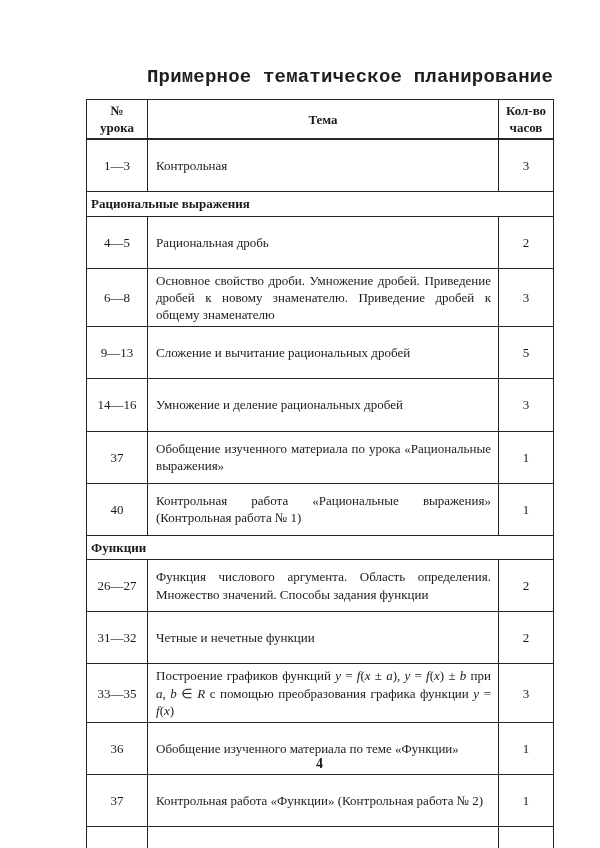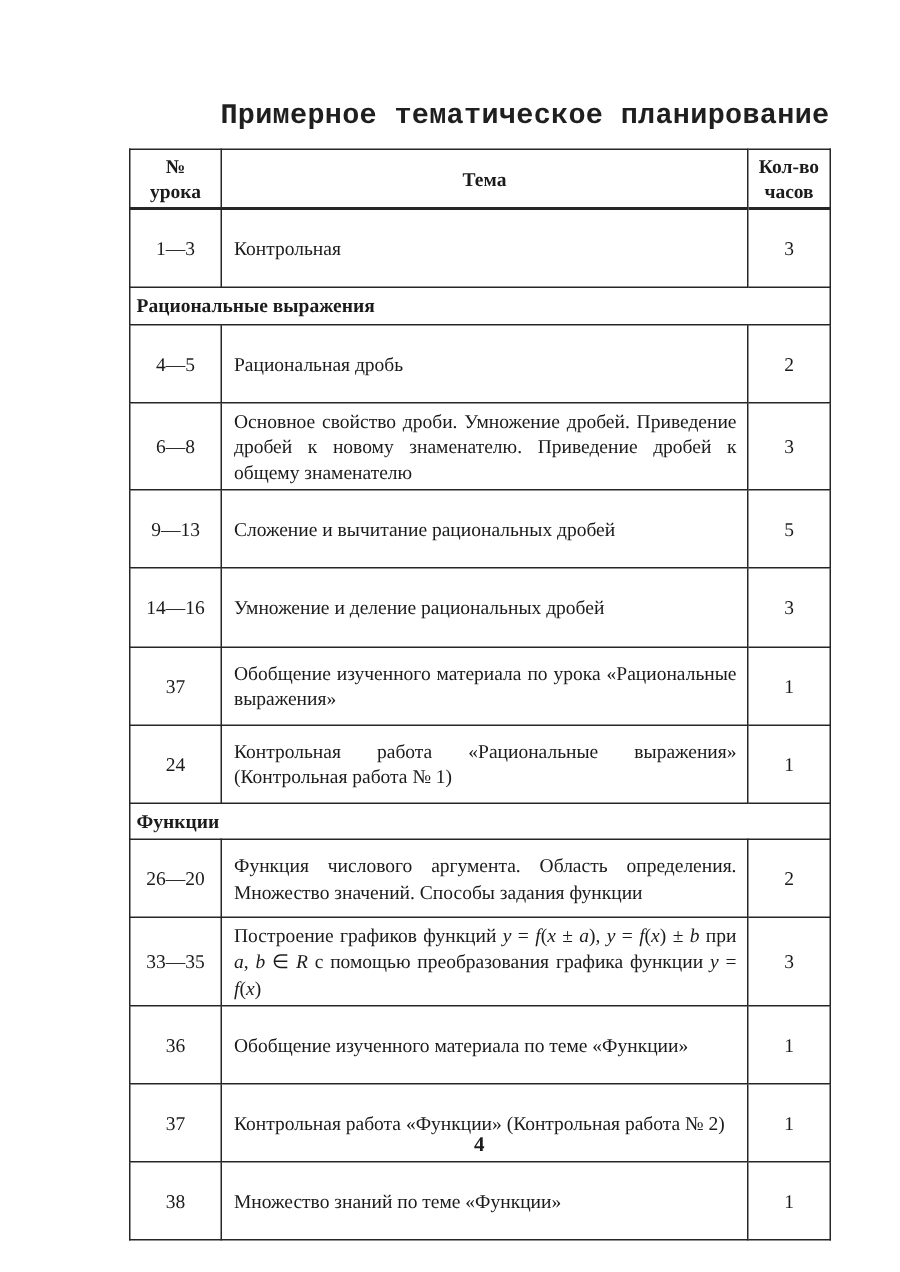--- a/index.html
+++ b/index.html
@@ -132,30 +132,35 @@
         <td class="cell-lesson">14—16</td>
         <td class="cell-topic">Умножение и деление рациональных дробей</td>
         <td class="cell-hours">3</td>
       </tr>
       <tr>
         <td class="cell-lesson">37</td>
         <td class="cell-topic">Обобщение изученного материала по урока «Рациональные выражения»</td>
         <td class="cell-hours">1</td>
       </tr>
       <tr>
-        <td class="cell-lesson">24</td>
+        <td class="cell-lesson">40</td>
         <td class="cell-topic">Контрольная работа «Рациональные выражения» (Контрольная работа № 1)</td>
         <td class="cell-hours">1</td>
       </tr>
       <tr class="section-row">
         <td colspan="3">Функции</td>
       </tr>
       <tr>
-        <td class="cell-lesson">26—20</td>
+        <td class="cell-lesson">26—27</td>
         <td class="cell-topic">Функция числового аргумента. Область определения. Множество значений. Способы задания функции</td>
+        <td class="cell-hours">2</td>
+      </tr>
+      <tr>
+        <td class="cell-lesson">31—32</td>
+        <td class="cell-topic">Четные и нечетные функции</td>
         <td class="cell-hours">2</td>
       </tr>
       <tr>
         <td class="cell-lesson">33—35</td>
         <td class="cell-topic">Построение графиков функций <i>y</i> = <i>f</i>(<i>x</i> ± <i>a</i>), <i>y</i> = <i>f</i>(<i>x</i>) ± <i>b</i> при <i>a</i>, <i>b</i> ∈ <i>R</i> с помощью преобразования графика функции <i>y</i> = <i>f</i>(<i>x</i>)</td>
         <td class="cell-hours">3</td>
       </tr>
       <tr>
         <td class="cell-lesson">36</td>
         <td class="cell-topic">Обобщение изученного материала по теме «Функции»</td>

